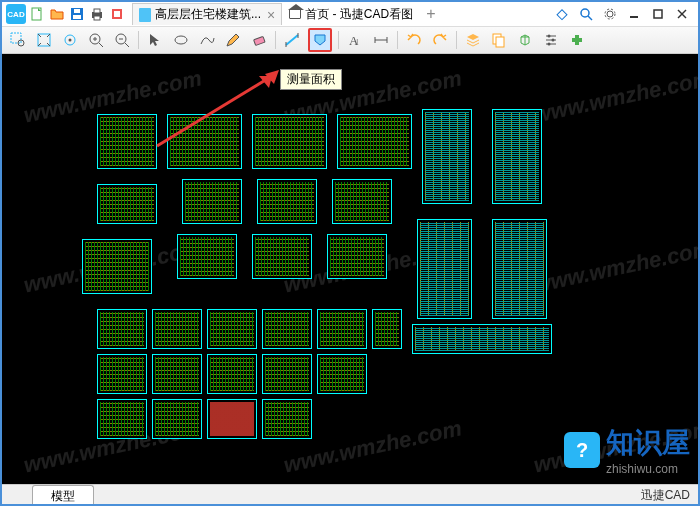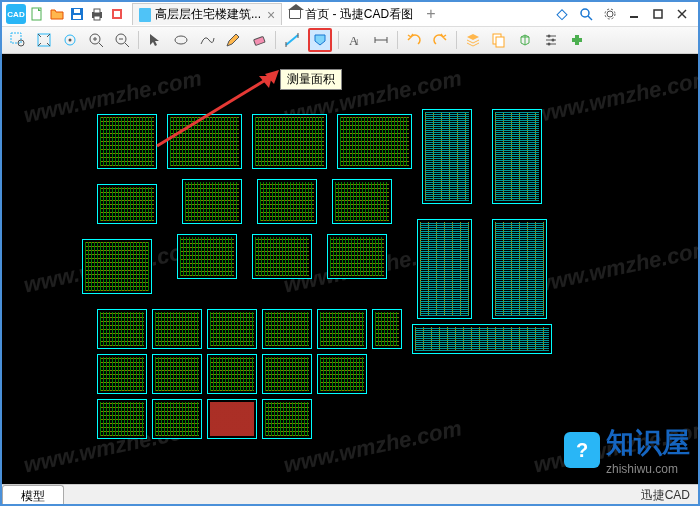--- a/index.html
+++ b/index.html
@@ -27,21 +27,21 @@
 .watermark { position: absolute; color: rgba(255,255,255,0.12); font-size: 22px; font-style: italic; font-weight: bold; transform: rotate(-12deg); pointer-events: none; }
 .drawings { position: absolute; inset: 0; }
 .dwg { position: absolute; border: 1px solid #0ff; background: #000; }
 .dwg-content { position: absolute; inset: 2px; background: repeating-linear-gradient(90deg, #0f0 0 1px, transparent 1px 3px), repeating-linear-gradient(0deg, #ff0 0 1px, transparent 1px 4px); opacity: 0.5; }
 .dwg-elev { background: repeating-linear-gradient(0deg, #0ff 0 1px, transparent 1px 2px), repeating-linear-gradient(90deg, #ff0 0 1px, transparent 1px 8px); opacity: 0.6; }
 .arrow { position: absolute; pointer-events: none; }
 .arrow-line { stroke: #e53935; stroke-width: 3; fill: none; }
 .arrow-head { fill: #e53935; }
 .tooltip { position: absolute; background: #ffffe1; border: 1px solid #888; padding: 1px 6px; font-size: 12px; color: #000; }
 .statusbar { height: 22px; background: #f0f0f0; border-top: 1px solid #ccc; display: flex; align-items: center; }
-.status-tab { padding: 2px 18px; background: #fff; border: 1px solid #aaa; border-bottom: none; border-radius: 3px 3px 0 0; }
+.status-tab { padding: 2px 18px; background: #fff; border: 1px solid #aaa; border-bottom: none; border-radius: 3px 3px 0 0; margin-left: 30px; }
 .status-right { margin-left: auto; padding-right: 8px; color: #333; }
 .brand { position: absolute; right: 8px; bottom: 28px; display: flex; align-items: center; gap: 6px; }
 .brand-icon { width: 36px; height: 36px; background: #29b6f6; border-radius: 6px; display: flex; align-items: center; justify-content: center; color: #fff; font-size: 20px; font-weight: bold; }
 .brand-text { color: #1565c0; font-size: 28px; font-weight: bold; }
 .brand-sub { color: #888; font-size: 12px; }
 svg { display: block; }
 </style>
 </head>
 <body>
 

